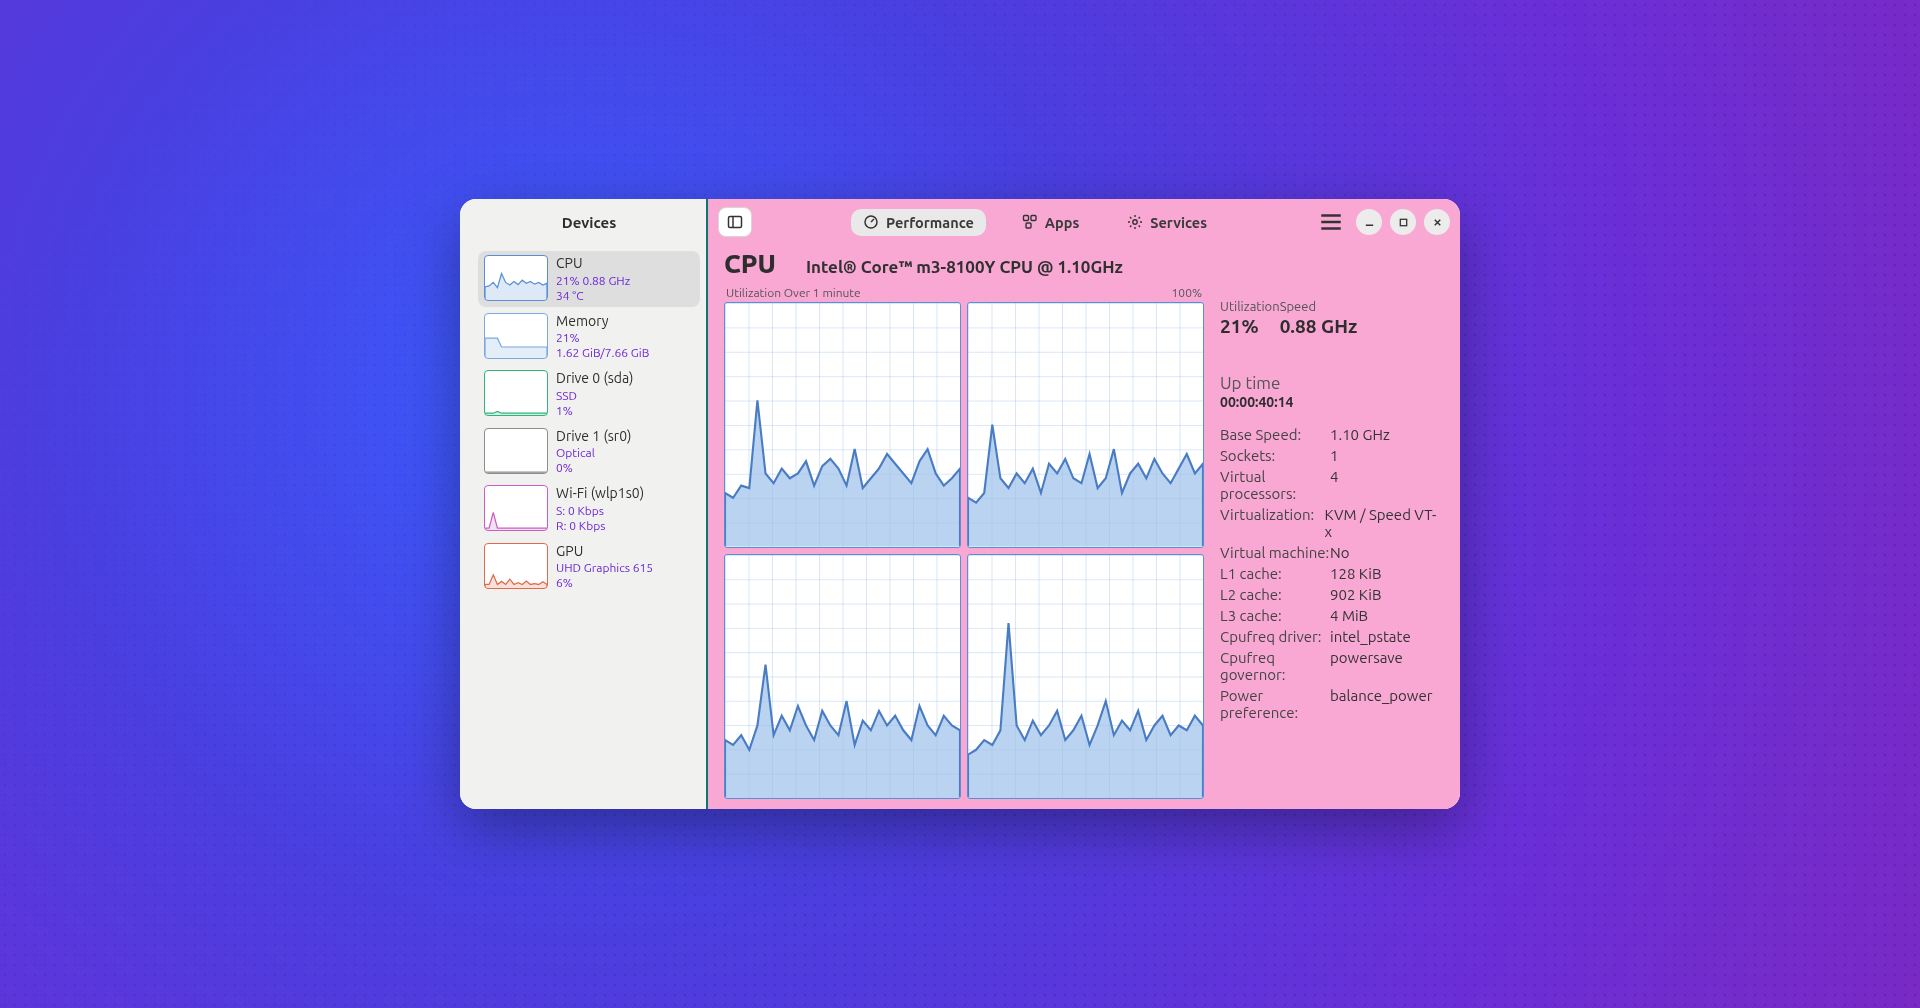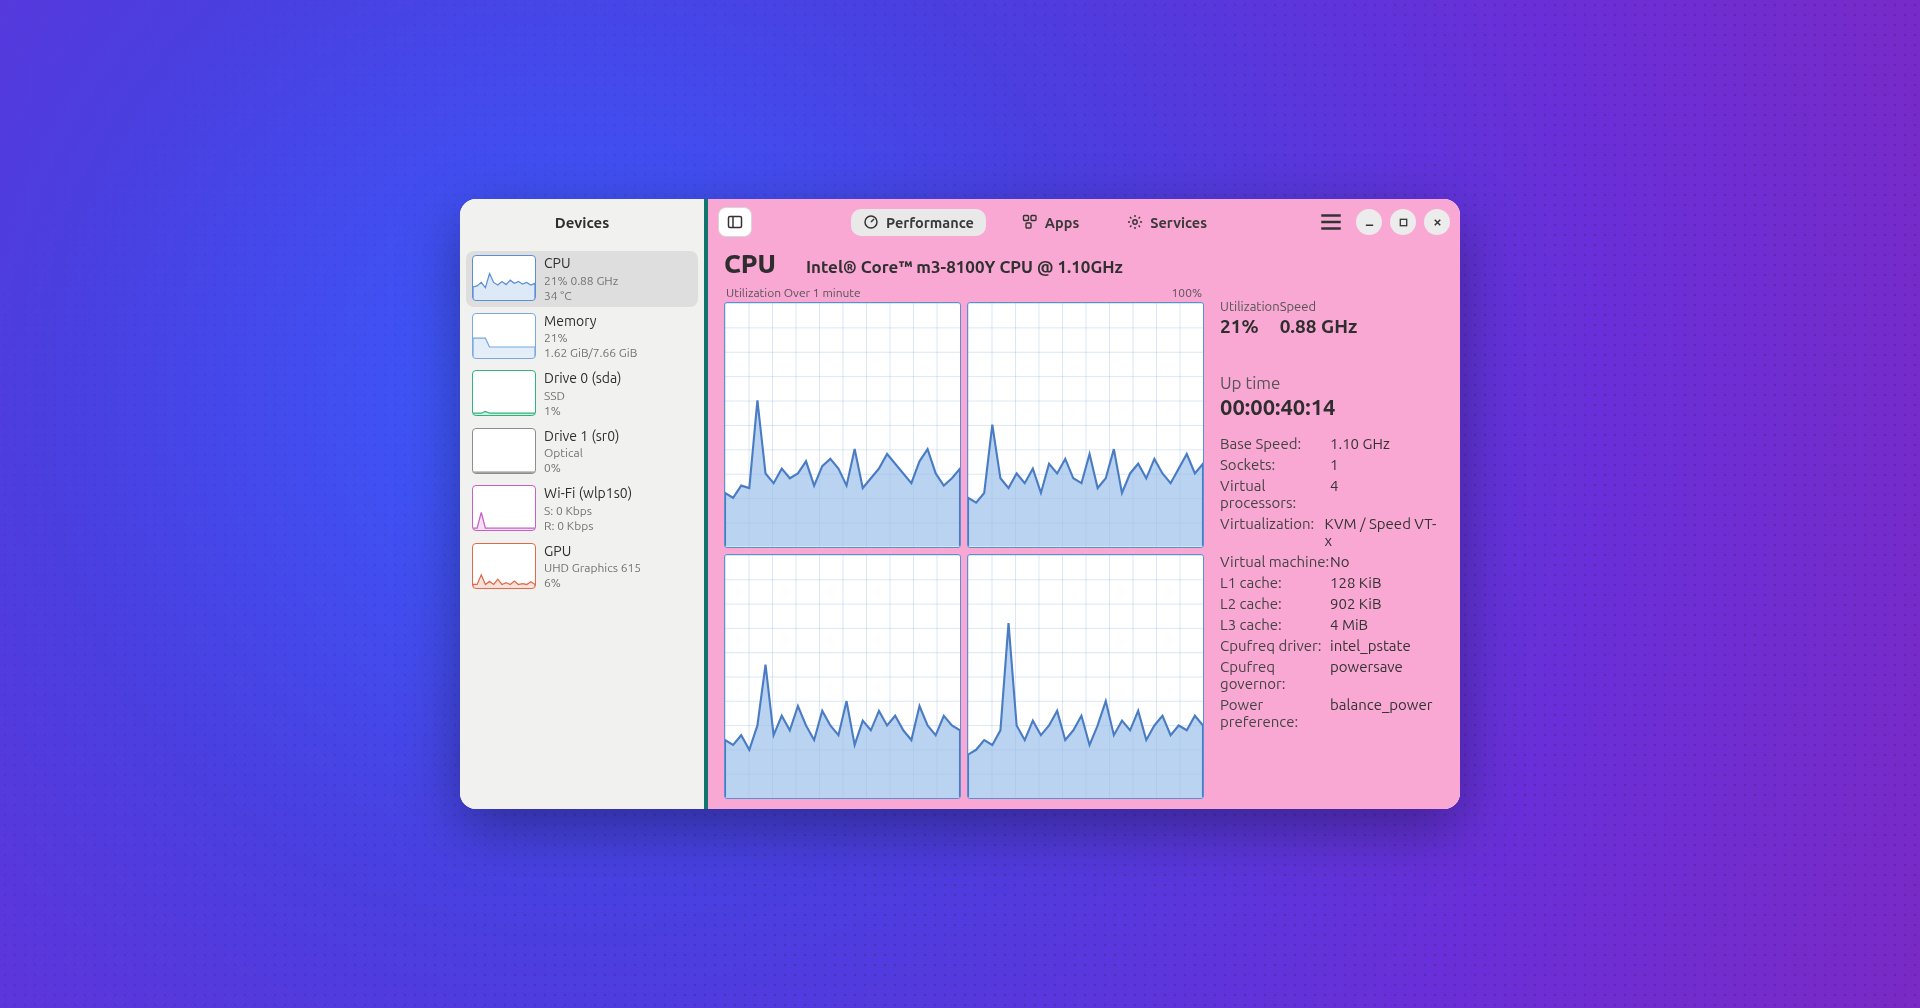--- a/index.html
+++ b/index.html
@@ -16,30 +16,30 @@
     background-size: 10px 10px;
     mask-image: linear-gradient(135deg, rgba(0,0,0,0) 0%, rgba(0,0,0,1) 60%);
     -webkit-mask-image: linear-gradient(135deg, rgba(0,0,0,0) 0%, rgba(0,0,0,1) 60%);
   }
   .window {
     position:relative; width:1000px; height:610px;
     background:#fafafa; border-radius:16px; box-shadow:0 20px 60px rgba(0,0,0,0.35);
     display:flex; overflow:hidden; color:#2e2e2e;
   }
   
-  .sidebar { width:248px; background:#f1f1f0; border-right:4px solid #0f766e; display:flex; flex-direction:column; }
+  .sidebar { width:248px; background:#f1f1f0; border-right:2px solid #0f766e; display:flex; flex-direction:column;padding-left:12px; }
   .sidebar-header { height:46px; display:flex; align-items:center; justify-content:center; font-weight:700; font-size:15px; }
   .dev-list { padding:6px 6px; display:flex; flex-direction:column; gap:2px; }
   .dev-item { display:flex; gap:8px; padding:4px 6px; border-radius:8px; cursor:pointer; }
   .dev-item.selected { background:#dedede; }
   .dev-thumb { width:64px; height:46px; border-radius:4px; border:1.5px solid; background:#fff; flex-shrink:0; position:relative; overflow:hidden; }
   .dev-thumb svg { position:absolute; inset:0; width:100%; height:100%; }
   .dev-text { display:flex; flex-direction:column; justify-content:center; line-height:1.25; }
   .dev-title { font-size:14px; color:#2e2e2e; }
-  .dev-sub   { font-size:12px; color:#737373; }
+  .dev-sub   { font-size:12px; color:#6d28d9; }
   
   .main { flex:1; display:flex; flex-direction:column; background:#f9a8d4; }
   .topbar { height:46px; display:flex; align-items:center; padding:0 10px; gap:8px; }
   .icon-btn { width:34px; height:30px; border-radius:8px; background:#fff; border:1px solid #d7d7d7;
               display:flex; align-items:center; justify-content:center; cursor:pointer; }
   .tabs { display:flex; gap:24px; margin:0 auto; }
   .tab { display:flex; align-items:center; gap:7px; font-size:14.5px; font-weight:600; color:#3a3a3a;
          padding:5px 12px; border-radius:10px; cursor:pointer; }
   .tab.active { background:#e9e9e9; }
   .tab svg, .icon-btn svg { width:16px; height:16px; }
@@ -61,21 +61,21 @@
       linear-gradient(to bottom, rgba(90,143,214,0.22) 1px, transparent 1px);
     background-size: 10% 10%;
   }
   .chart svg { position:absolute; inset:0; width:100%; height:100%; }
   
   .right-col { width:230px; padding:50px 6px 0 6px; font-size:13px; color:#2e2e2e; }
   .stat-block { display:flex; margin-bottom:14px; }
   .stat .lbl { font-size:13px; color:#555; }
   .stat .val { font-size:19px; font-weight:700; margin-top:2px;}
   .uptime-lbl { font-size:17px; color:#555;margin-top:36px; }
-  .uptime-val { font-size:22px; font-weight:700; margin:2px 0 16px 0;}
+  .uptime-val { font-size:14px; font-weight:700; margin:2px 0 16px 0;}
   .spec-row { display:flex; font-size:15px; margin-bottom:4px; color:#333; }
   .spec-row .k { width:110px; color:#444;}
   .spec-row .v { color:#333;}
 </style>
 </head>
 <body>
 
 <div class="window">
 
   <div class="sidebar">

